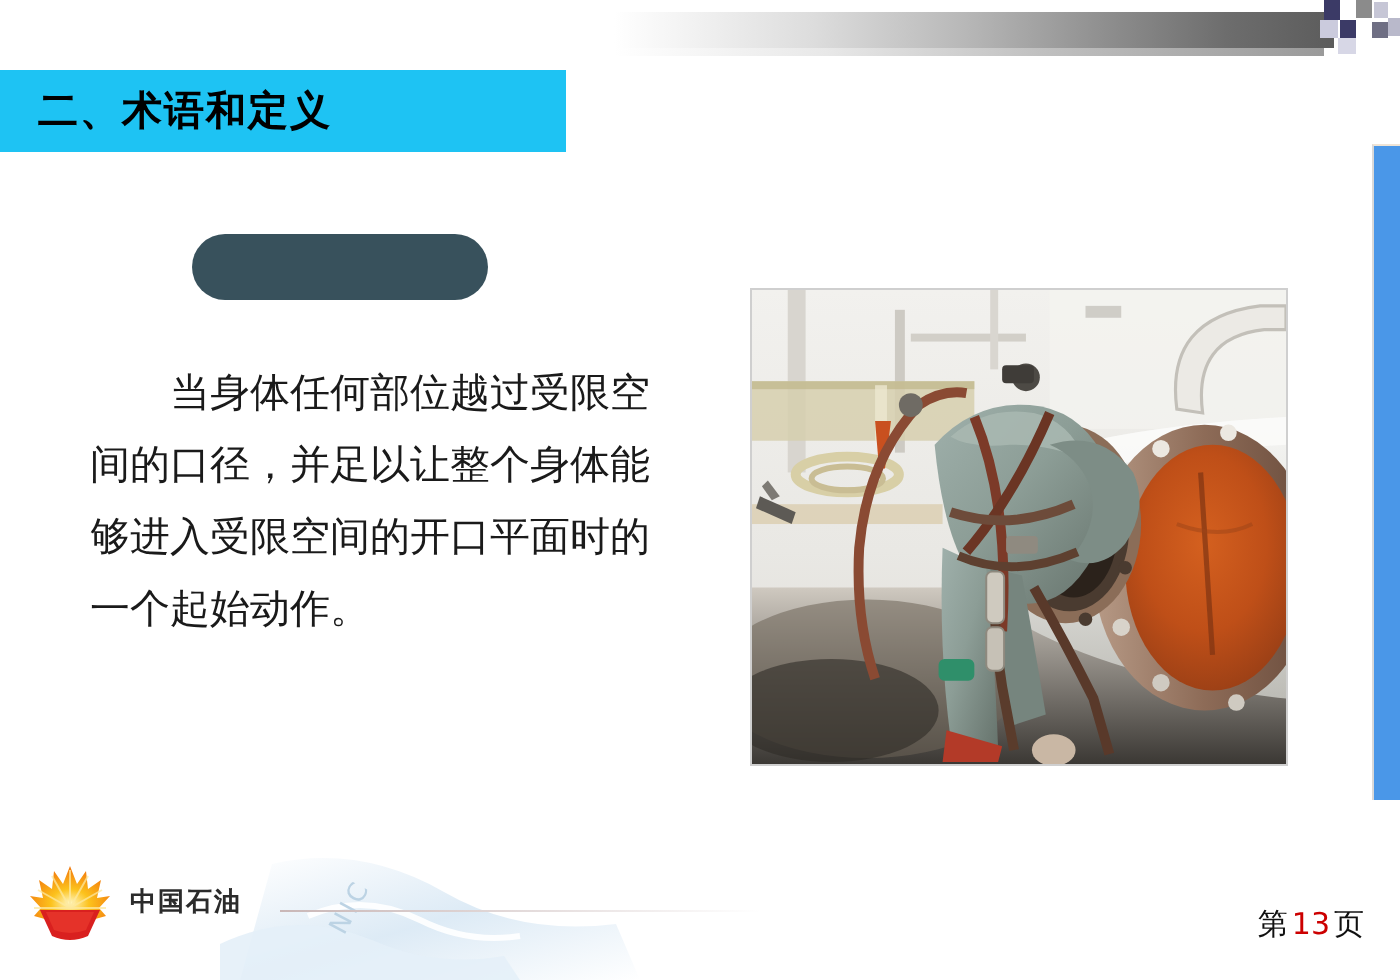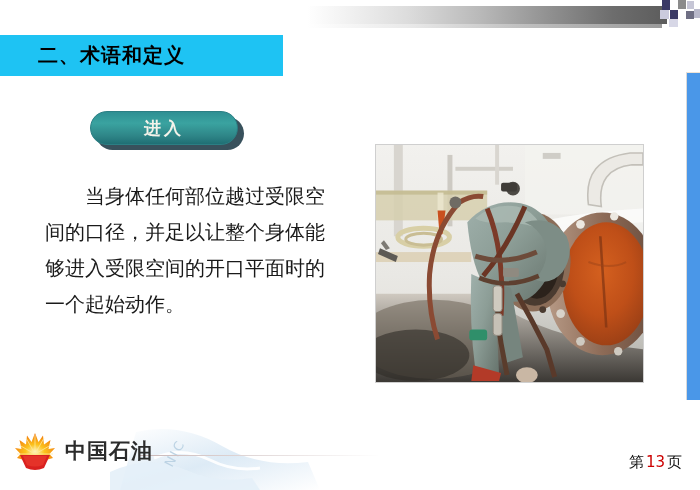--- a/index.html
+++ b/index.html
@@ -41,21 +41,21 @@
 
   
   .title-bar{
     position:absolute;
     left:0; top:35px;
     width:283px; height:41px;
     background:#1ec3f3;
     display:flex; align-items:center;
   }
   .title-bar .title-text{
-    padding-left:38px;
+    padding-left:19px;
     font-family:"DejaVu Sans", sans-serif;
     font-size:20px;
     font-weight:bold;
     color:#000000;
     letter-spacing:1px;
     white-space:nowrap;
   }
 
   
   .pill-wrap{ position:absolute; left:90px; top:111px; width:155px; height:42px; }
@@ -123,21 +123,21 @@
 
   
   .footer-logo{
     position:absolute;
     left:14px; top:430px;
     display:flex; align-items:center; gap:9px;
   }
   .logo-mark{ width:42px; height:42px; display:block; }
   .logo-text{
     font-family:"DejaVu Sans", sans-serif;
-    font-size:21px;
+    font-size:13px;
     font-weight:bold;
     color:#2b2b2b;
     letter-spacing:1px;
     white-space:nowrap;
   }
 
   
   .page-number{
     position:absolute;
     right:18px; bottom:18px;
@@ -169,23 +169,20 @@
 </div>
 
 <div class="right-blue-band"></div>
 
 <div class="title-bar">
   <span class="title-text">二、术语和定义</span>
 </div>
 
 <div class="pill-wrap">
   <div class="pill-shadow"></div>
-  <div class="pill">
-    <span class="pill-text">进入</span>
-  </div>
 </div>
 
 <div class="body-text">当身体任何部位越过受限空间的口径，并足以让整个身体能够进入受限空间的开口平面时的一个起始动作。</div>
 
 <div class="photo">
   <svg viewBox="0 0 269 239" preserveAspectRatio="none">
     <defs>
       <linearGradient id="bgWall" x1="0" y1="0" x2="0" y2="1">
         <stop offset="0" stop-color="#f2f1ee"></stop>
         <stop offset="0.55" stop-color="#e9e8e4"></stop>

